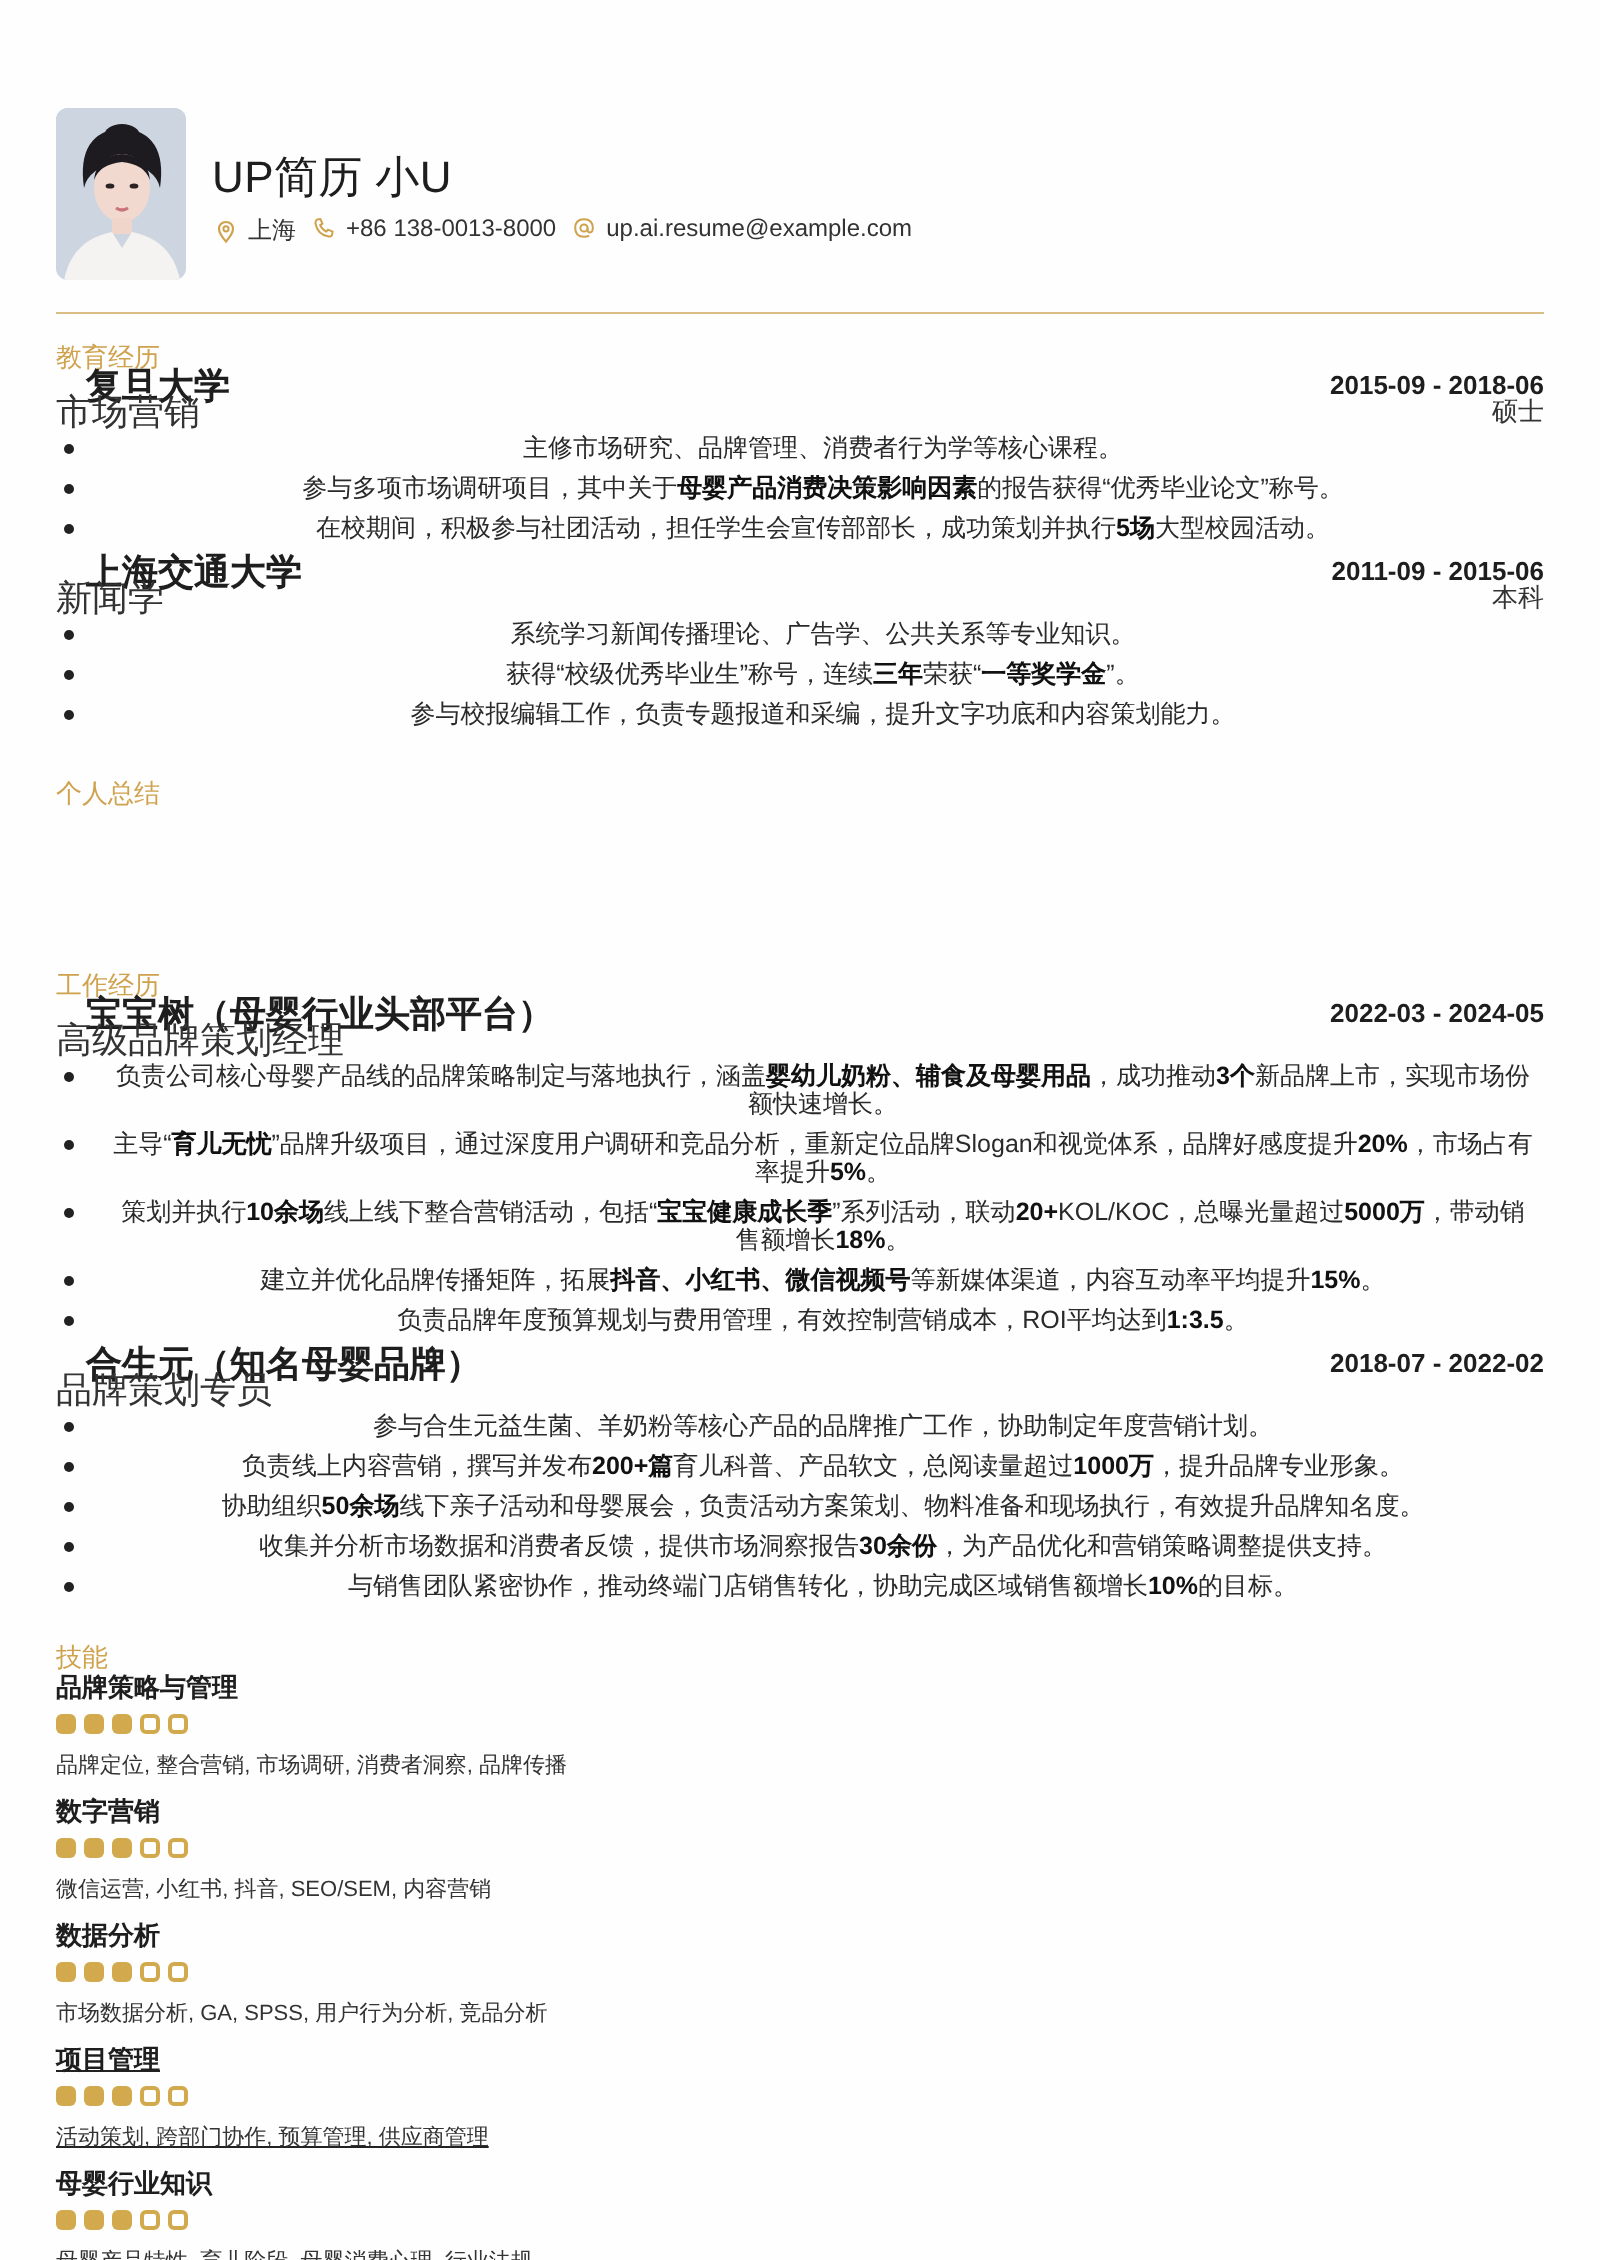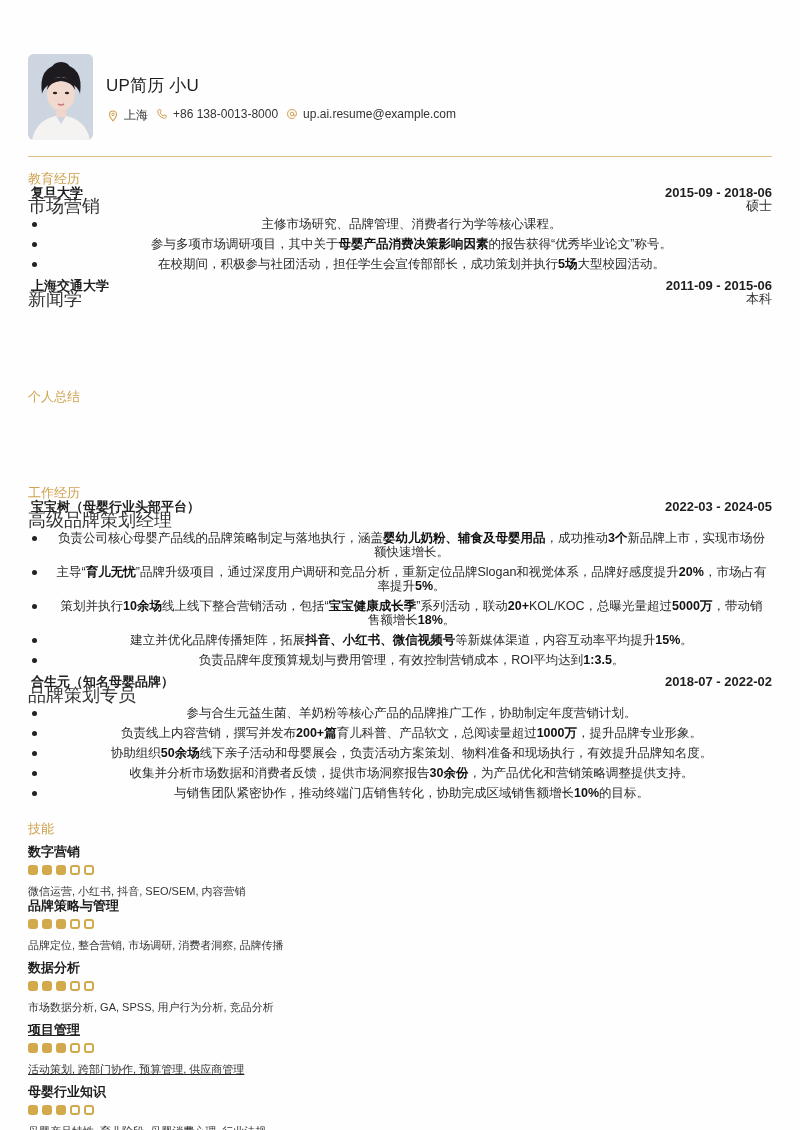--- a/index.html
+++ b/index.html
@@ -5,34 +5,34 @@
   * { box-sizing: border-box; margin: 0; padding: 0; }
   html, body { width: 800px; height: 1130px; overflow: hidden; background: #fefefe; }
   body { font-family: "Liberation Sans", "DejaVu Sans", sans-serif; color: #222; position: relative; }
 
   .page { position: absolute; left: 28px; top: 0; width: 744px; }
 
   .header { position: absolute; left: 0; top: 54px; height: 86px; width: 744px; }
   .photo { position: absolute; left: 0; top: 0; width: 65px; height: 86px; border-radius: 6px; overflow: hidden;
            background: linear-gradient(180deg, #c7d0de 0%, #d8dee8 60%, #eef0f3 100%); }
   .photo svg { width: 100%; height: 100%; display: block; }
-  .name { position: absolute; left: 78px; top: 20px; font-size: 17px; font-weight: 500; color: #1e1e1e; letter-spacing: 0.2px; }
+  .name { position: absolute; left: 78px; top: 20px; font-size: 22px; font-weight: 500; color: #1e1e1e; letter-spacing: 0.2px; }
   .contacts { position: absolute; left: 79px; top: 53px; display: flex; align-items: flex-start; font-size: 12px; color: #333; }
   .contact { display: flex; align-items: center; margin-right: 8px; }
   .contact .ico { width: 12px; height: 12px; margin-right: 5px; display: inline-block; }
   .contact .ico svg { width: 12px; height: 12px; display: block; }
 
   .divider { position: absolute; left: 0; top: 156px; width: 744px; height: 1px; background: #d9bf86; }
 
   .section { position: absolute; left: 0; width: 744px; }
   .sec-title { font-size: 13px; color: #cfa24e; line-height: 14px; height: 14px; }
 
   .entry { position: relative; width: 744px; }
   .entry-head { position: relative; height: 28px; }
-  .org { position: absolute; left: 3px; top: 0; font-size: 13px; font-weight: bold; color: #1e1e1e; line-height: 14px; }
+  .org { position: absolute; left: 15px; top: 0; font-size: 18px; font-weight: bold; color: #1e1e1e; line-height: 14px; }
   .role { position: absolute; left: 0; top: 13px; font-size: 18px; color: #333; line-height: 14px; }
   .date { position: absolute; right: 0; top: 0; font-size: 13px; font-weight: bold; color: #1e1e1e; line-height: 14px; }
   .degree { position: absolute; right: 0; top: 13px; font-size: 13px; color: #333; line-height: 14px; }
 
   ul.bullets { list-style: none; margin-top: 3px; }
   ul.bullets li { position: relative; padding-left: 27px; font-size: 12.5px; line-height: 14px; color: #2a2a2a; margin-bottom: 6px; padding-right: 4px; text-align: center; }
   ul.bullets li::before { content: ""; position: absolute; left: 4px; top: 5px; width: 5px; height: 5px; border-radius: 50%; background: #222; }
   ul.bullets li b { font-weight: bold; color: #111; }
 
   .summary { font-size: 12.5px; line-height: 23px; color: #2a2a2a; margin-top: 2px; padding-right: 6px; }
@@ -116,20 +116,25 @@
         </ul>
     </div>
 
     <div class="entry" style="margin-top:8px;">
       <div class="entry-head">
         <div class="org">上海交通大学</div>
         <div class="role">新闻学</div>
         <div class="date">2011-09 - 2015-06</div>
         <div class="degree">本科</div>
       </div>
+      <ul class="bullets">
+          <li><span>系统学习新闻传播理论、广告学、公共关系等专业知识。</span></li>
+          <li><span>获得“校级优秀毕业生”称号，连续</span><b>三年</b><span>荣获“</span><b>一等奖学金</b><span>”。</span></li>
+          <li><span>参与校报编辑工作，负责专题报道和采编，提升文字功底和内容策划能力。</span></li>
+        </ul>
     </div>
   </div>
 
   <div class="section" style="top:390px;">
     <div class="sec-title">个人总结</div>
   </div>
 
   <div class="section" style="top:486px;">
     <div class="sec-title">工作经历</div>
 
@@ -160,42 +165,42 @@
           <li><span>协助组织</span><b>50余场</b><span>线下亲子活动和母婴展会，负责活动方案策划、物料准备和现场执行，有效提升品牌知名度。</span></li>
           <li><span>收集并分析市场数据和消费者反馈，提供市场洞察报告</span><b>30余份</b><span>，为产品优化和营销策略调整提供支持。</span></li>
           <li><span>与销售团队紧密协作，推动终端门店销售转化，协助完成区域销售额增长</span><b>10%</b><span>的目标。</span></li>
         </ul>
     </div>
   </div>
 
   <div class="section" style="top:822px;">
     <div class="sec-title">技能</div>
     <div id="skills-list">
+        <div class="skill" style="margin-top: 0px;">
+          <div class="skill-name">品牌策略与管理</div>
+          <div class="dots">
+            <span class="dot on"></span>
+            <span class="dot on"></span>
+            <span class="dot on"></span>
+            <span class="dot off"></span>
+            <span class="dot off"></span>
+          </div>
+          <div class="skill-kw">品牌定位, 整合营销, 市场调研, 消费者洞察, 品牌传播</div>
+        </div>
         <div class="skill" style="margin-top: 8px;">
           <div class="skill-name">数字营销</div>
           <div class="dots">
             <span class="dot on"></span>
             <span class="dot on"></span>
             <span class="dot on"></span>
             <span class="dot off"></span>
             <span class="dot off"></span>
           </div>
           <div class="skill-kw">微信运营, 小红书, 抖音, SEO/SEM, 内容营销</div>
         </div>
-        <div class="skill" style="margin-top: 0px;">
-          <div class="skill-name">品牌策略与管理</div>
-          <div class="dots">
-            <span class="dot on"></span>
-            <span class="dot on"></span>
-            <span class="dot on"></span>
-            <span class="dot off"></span>
-            <span class="dot off"></span>
-          </div>
-          <div class="skill-kw">品牌定位, 整合营销, 市场调研, 消费者洞察, 品牌传播</div>
-        </div>
         <div class="skill" style="margin-top: 8px;">
           <div class="skill-name">数据分析</div>
           <div class="dots">
             <span class="dot on"></span>
             <span class="dot on"></span>
             <span class="dot on"></span>
             <span class="dot off"></span>
             <span class="dot off"></span>
           </div>
           <div class="skill-kw">市场数据分析, GA, SPSS, 用户行为分析, 竞品分析</div>

